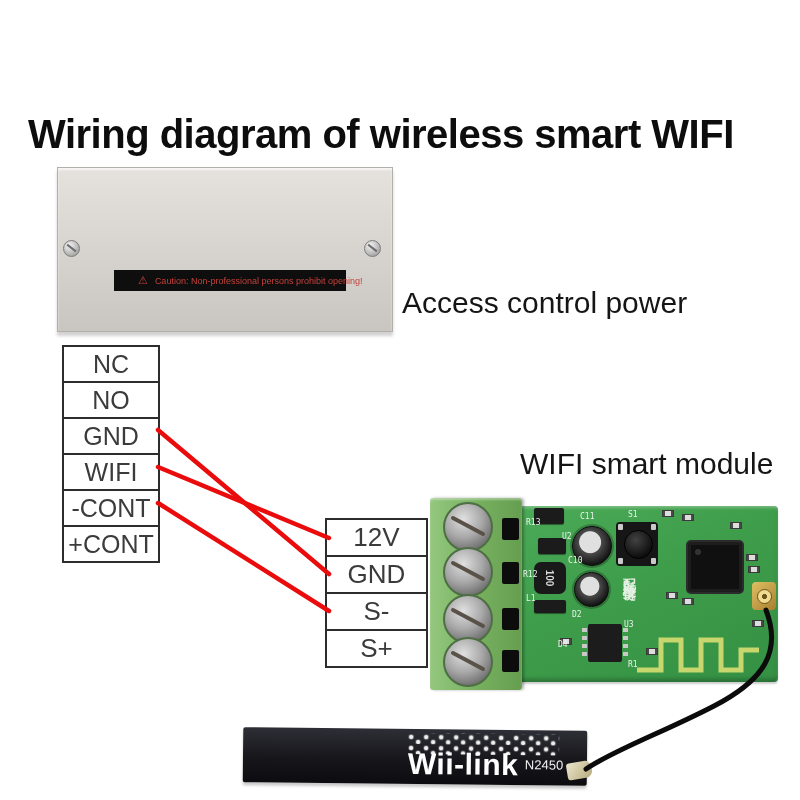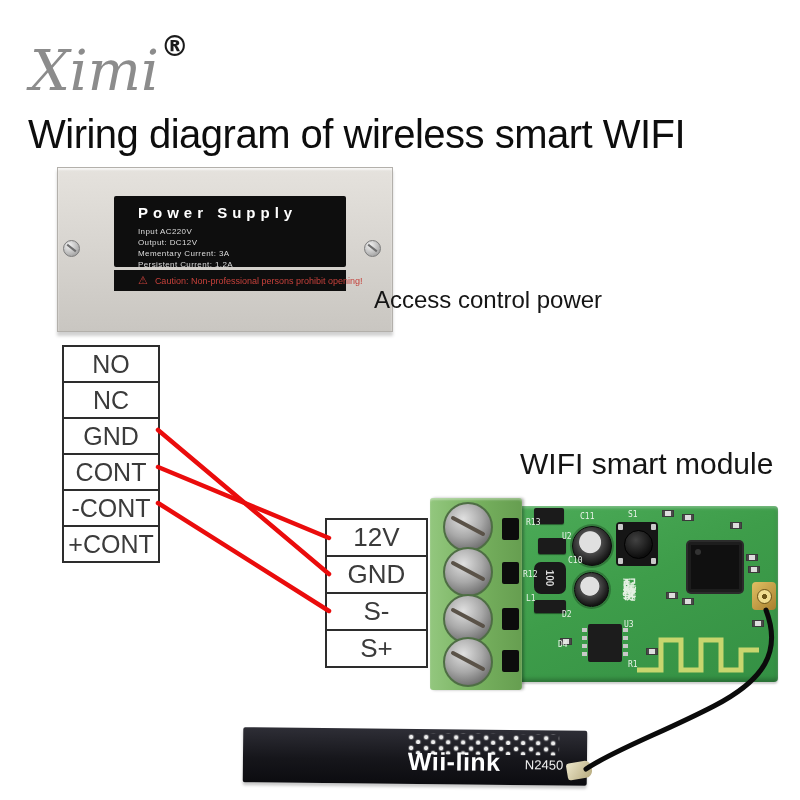--- a/index.html
+++ b/index.html
@@ -7,21 +7,21 @@
           font-family:"Liberation Sans",sans-serif;}
 
   
   .logo{position:absolute;left:30px;top:30px;}
   .logo-text{font-family:"DejaVu Serif",serif;font-style:italic;font-size:56px;line-height:74px;color:#8c8c8c;}
   .logo-text::first-letter{font-size:80px;}
   .logo-reg{font-family:"DejaVu Sans",sans-serif;color:#1a1a1a;font-size:28px;font-weight:bold;
             vertical-align:34px;margin-left:2px;}
 
   
-  .title{position:absolute;left:28px;top:112px;width:772px;margin:0;font-size:40px;font-weight:normal;
+  .title{position:absolute;left:28px;top:112px;width:772px;margin:0;font-size:40px;font-weight:bold;
          color:#0d0d0d;letter-spacing:-0.5px;white-space:nowrap;}
 
   
   .psu{position:absolute;left:57px;top:167px;width:334px;height:163px;
        background:linear-gradient(180deg,#e5e2dd 0%,#d6d3ce 55%,#c9c6c1 100%);
        border:1px solid #b3b0ab;box-shadow:0 4px 3px rgba(0,0,0,.18), inset 0 2px 2px rgba(255,255,255,.7);}
   .psu-label{position:absolute;left:56px;top:28px;width:232px;height:71px;background:#0e0e0e;border-radius:2px;}
   .psu-title{color:#ffffff;font-weight:bold;font-size:15px;letter-spacing:5px;margin:8px 0 5px 24px;}
   .psu-line{color:#dcdcdc;font-size:8px;line-height:11px;margin-left:24px;letter-spacing:.4px;}
   .psu-caution{position:absolute;left:56px;top:102px;width:232px;height:21px;background:#0e0e0e;
@@ -30,21 +30,21 @@
   .caution-icon{font-size:11px;line-height:11px;}
   .psu-screw{position:absolute;width:15px;height:15px;border-radius:50%;top:72px;
              background:radial-gradient(circle at 35% 30%,#f4f4f4,#bcbcbc 55%,#8d8d8d);
              border:1px solid #7c7c7c;}
   .psu-screw::after{content:"";position:absolute;left:2px;right:2px;top:6px;height:2px;background:#6e6e6e;
                     transform:rotate(38deg);}
   .psu-screw.left{left:5px;} .psu-screw.right{right:11px;}
 
   
   .lbl{position:absolute;color:#151515;white-space:nowrap;}
-  .access{left:374px;top:286px;font-size:24px;}
+  .access{left:402px;top:286px;font-size:30px;}
   .wifi{left:520px;top:447px;font-size:30px;}
   .antenna-lbl{left:85px;top:734px;font-size:29px;}
 
   
   .terminal-col{position:absolute;border:2px solid #2d2d2d;background:#ffffff;z-index:2;}
   .trow{display:flex;align-items:center;justify-content:center;color:#3b3b3b;border-bottom:2px solid #2d2d2d;}
   .trow:last-child{border-bottom:none;}
   .left-terminals{left:62px;top:345px;width:94px;}
   .left-terminals .trow{height:34px;font-size:25px;}
   .module-terminals{left:325px;top:518px;width:99px;}
@@ -103,60 +103,50 @@
   .silk{position:absolute;color:#e9f3e9;font-size:8px;font-family:"DejaVu Sans Mono",monospace;z-index:3;}
 
   
   .antenna-bar{position:absolute;left:243px;top:729px;width:344px;height:55px;border-radius:2px;
                background:linear-gradient(180deg,#2e2e36 0%,#16161b 55%,#0c0c10 100%);
                transform:rotate(0.6deg);box-shadow:0 3px 3px rgba(0,0,0,.22);}
   .ant-dots{position:absolute;left:164px;top:4px;width:152px;height:21px;
             background-image:radial-gradient(circle at 4px 4px,#ededed 1.7px,rgba(255,255,255,.25) 2.5px,transparent 3.4px),
                              radial-gradient(circle at 11px 9px,#ededed 1.7px,rgba(255,255,255,.25) 2.5px,transparent 3.4px);
             background-size:15px 11px;}
-  .wiilink{position:absolute;left:165px;top:18px;color:#ffffff;font-size:25px;font-weight:bold;letter-spacing:.5px;}
+  .wiilink{position:absolute;left:165px;top:18px;color:#ffffff;font-size:30px;font-weight:bold;letter-spacing:.5px;}
   .n2450{position:absolute;left:282px;top:27px;color:#f0f0f0;font-size:13px;text-align:center;}
   .solder-end{position:absolute;right:-5px;top:31px;width:25px;height:17px;border-radius:3px 7px 7px 3px;
               background:linear-gradient(135deg,#ece6ca,#b6aa7d);transform:rotate(-10deg);}
 </style>
 </head>
 <body>
 
 <div class="canvas">
 
-  <div class="logo">
-    <span class="logo-text">Ximi</span><span class="logo-reg">®</span>
-  </div>
 
   <h1 class="title">Wiring diagram of wireless smart WIFI</h1>
 
   <div class="psu">
     <div class="psu-screw left"></div>
     <div class="psu-screw right"></div>
-    <div class="psu-label">
-      <div class="psu-title">Power Supply</div>
-      <div class="psu-line">Input  AC220V</div>
-      <div class="psu-line">Output:  DC12V</div>
-      <div class="psu-line">Mementary Current: 3A</div>
-      <div class="psu-line">Persistent Current: 1.2A</div>
-    </div>
     <div class="psu-caution">
       <span class="caution-icon">⚠</span>
       <span>Caution: Non-professional persons prohibit opening!</span>
     </div>
   </div>
 
   <div class="lbl access">Access control power</div>
   <div class="lbl wifi">WIFI smart module</div>
 
   <div class="terminal-col left-terminals">
+    <div class="trow">NC</div>
     <div class="trow">NO</div>
-    <div class="trow">NC</div>
     <div class="trow">GND</div>
-    <div class="trow">CONT</div>
+    <div class="trow">WIFI</div>
     <div class="trow">-CONT</div>
     <div class="trow">+CONT</div>
   </div>
 
   <div class="terminal-col module-terminals">
     <div class="trow">12V</div>
     <div class="trow">GND</div>
     <div class="trow">S-</div>
     <div class="trow">S+</div>
   </div>
@@ -200,21 +190,21 @@
     <div class="smd" style="left:130px;top:142px"></div>
     <div class="smd" style="left:216px;top:152px"></div>
     <div class="smd" style="left:322px;top:124px"></div>
 
     <span class="silk" style="left:96px;top:22px">R13</span>
     <span class="silk" style="left:150px;top:16px">C11</span>
     <span class="silk" style="left:132px;top:36px">U2</span>
     <span class="silk" style="left:138px;top:60px">C10</span>
     <span class="silk" style="left:93px;top:74px">R12</span>
     <span class="silk" style="left:96px;top:98px">L1</span>
-    <span class="silk" style="left:132px;top:114px">D2</span>
+    <span class="silk" style="left:142px;top:114px">D2</span>
     <span class="silk" style="left:128px;top:144px">D4</span>
     <span class="silk" style="left:194px;top:124px">U3</span>
     <span class="silk" style="left:198px;top:14px">S1</span>
     <span class="silk" style="left:198px;top:164px">R1</span>
 
     <svg width="130" height="56" style="position:absolute;left:205px;top:126px">
       <polyline points="2,48 26,48 26,18 46,18 46,48 66,48 66,18 86,18 86,48 106,48 106,28 124,28" fill="none" stroke="#c8d66e" stroke-width="5"></polyline>
     </svg>
   </div>
 

